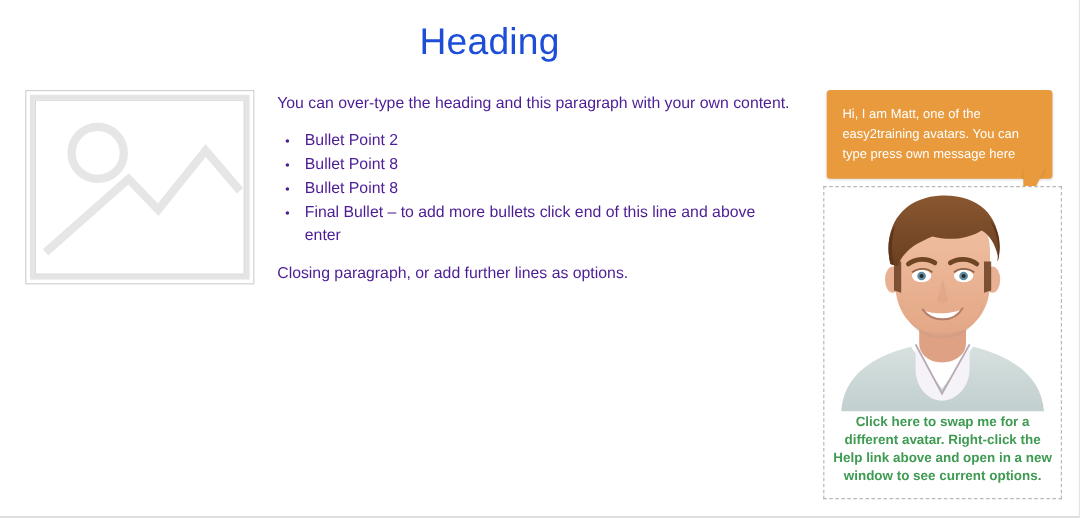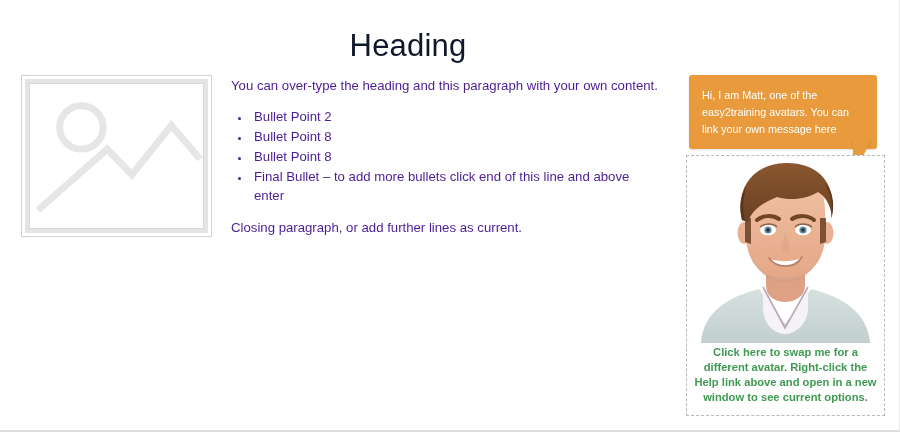--- a/index.html
+++ b/index.html
@@ -18,27 +18,27 @@
     overflow: hidden;
     box-sizing: border-box;
     border-right: 1px solid #e6e6e6;
     border-bottom: 2px solid #dedede;
   }
 
   
   #heading {
     position: absolute;
     left: 0;
-    top: 28px;
+    top: 17px;
     width: 816px;
     text-align: center;
     font-size: 31px;
     font-weight: normal;
     letter-spacing: 0.2px;
-    color: #0f172a;
+    color: #1d4ed8;
     font-family: "Liberation Sans", sans-serif;
   }
 
   
   #picture-placeholder {
     position: absolute;
     left: 21px;
     top: 75px;
     width: 191px;
     height: 162px;
@@ -162,24 +162,24 @@
   </div>
 
   <div id="body-copy">
     <p>You can over-type the heading and this paragraph with your own content.</p>
     <ul>
       <li>Bullet Point 2</li>
       <li>Bullet Point 8</li>
       <li>Bullet Point 8</li>
       <li>Final Bullet – to add more bullets click end of this line and above enter</li>
     </ul>
-    <p>Closing paragraph, or add further lines as current.</p>
+    <p>Closing paragraph, or add further lines as options.</p>
   </div>
 
-  <div id="speech-bubble">Hi, I am Matt, one of the easy2training avatars. You can link your own message here</div>
+  <div id="speech-bubble">Hi, I am Matt, one of the easy2training avatars. You can type press own message here</div>
   <div id="speech-tail"></div>
 
   <div id="avatar-panel">
     <div id="avatar-figure">
       <svg id="avatar-svg" viewBox="0 0 197 185" preserveAspectRatio="xMidYMin meet">
         <defs>
           <linearGradient id="jacketGrad" x1="0" y1="0" x2="0" y2="1">
             <stop offset="0%" stop-color="#d6e0df"></stop>
             <stop offset="100%" stop-color="#c2cfcf"></stop>
           </linearGradient>

